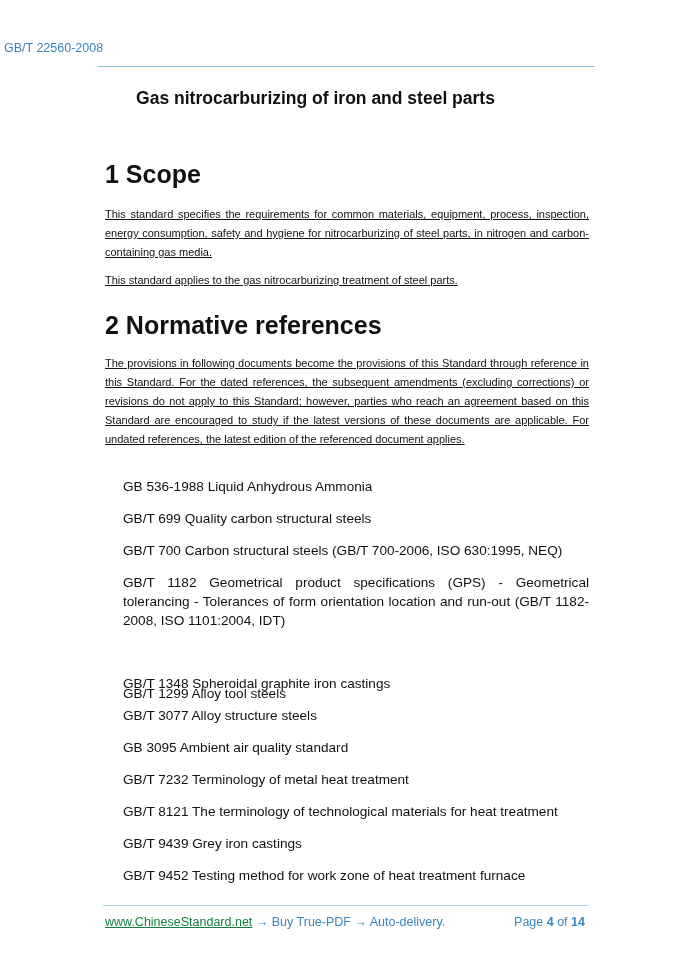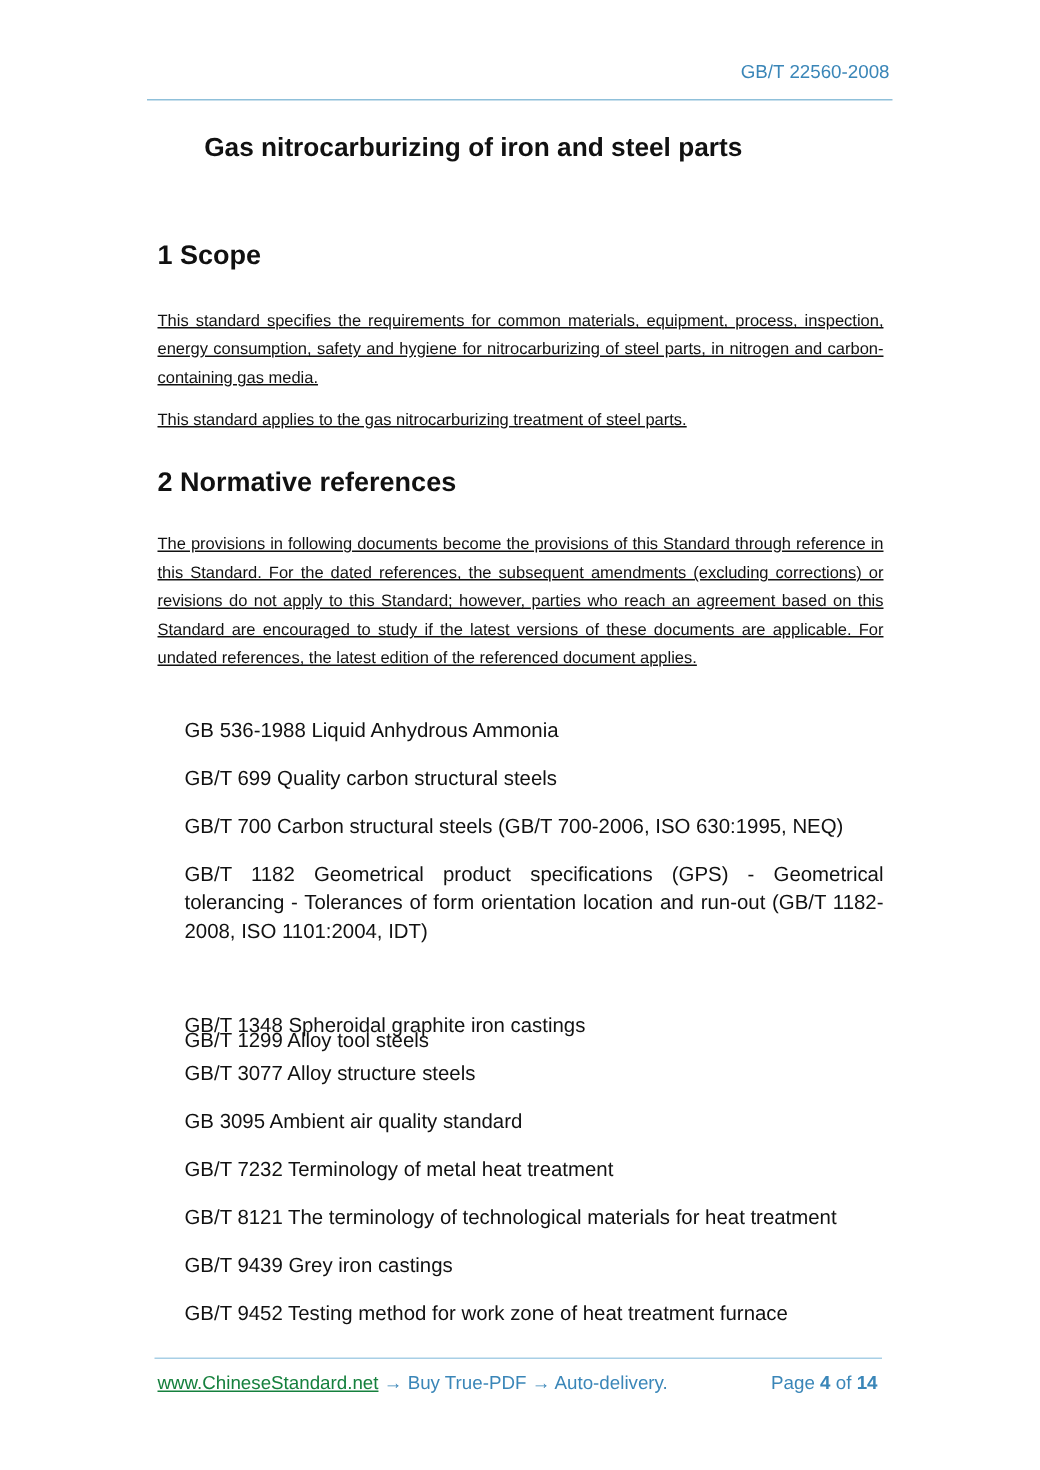--- a/index.html
+++ b/index.html
@@ -1,23 +1,23 @@
 <!DOCTYPE html>
 <html><head>
 <meta charset="utf-8">
 <style>
   html, body { margin: 0; padding: 0; background: #ffffff; }
   body { width: 693px; height: 980px; position: relative; overflow: hidden;
          font-family: "Liberation Sans", sans-serif; color: #111111; }
-  .header-code { position: absolute; top: 41px; left: 16px; width: 577px; text-align: right;
+  .header-code { position: absolute; top: 41px; left: 4px; width: 577px; text-align: left;
                  font-size: 12.5px; color: #3a86b8; }
   .header-rule { position: absolute; top: 66px; left: 98px; width: 497px; height: 1px; background: #8fc0da; }
   .doc-title { position: absolute; top: 88px; left: 0; width: 631px; text-align: center;
                font-size: 17.5px; font-weight: bold; }
-  .h1 { position: absolute; left: 105px; font-size: 18px; font-weight: bold; }
+  .h1 { position: absolute; left: 105px; font-size: 25px; font-weight: bold; }
   .para { position: absolute; left: 105px; width: 484px; font-size: 11px; line-height: 19px;
           text-align: justify; text-decoration: underline; }
   .ref { position: absolute; left: 123px; width: 466px; font-size: 13.6px; line-height: 19px;
          text-align: justify; }
   .footer-rule { position: absolute; top: 905px; left: 103px; width: 485px; height: 1px; background: #a8cfe6; }
   .footer { position: absolute; top: 915px; left: 105px; width: 480px; font-size: 12.5px; color: #3a86b8; }
   .footer a { color: #15803d; text-decoration: underline; }
   .footer .page { position: absolute; right: 0; top: 0; }
   .footer .page b { font-weight: bold; }
 </style>

